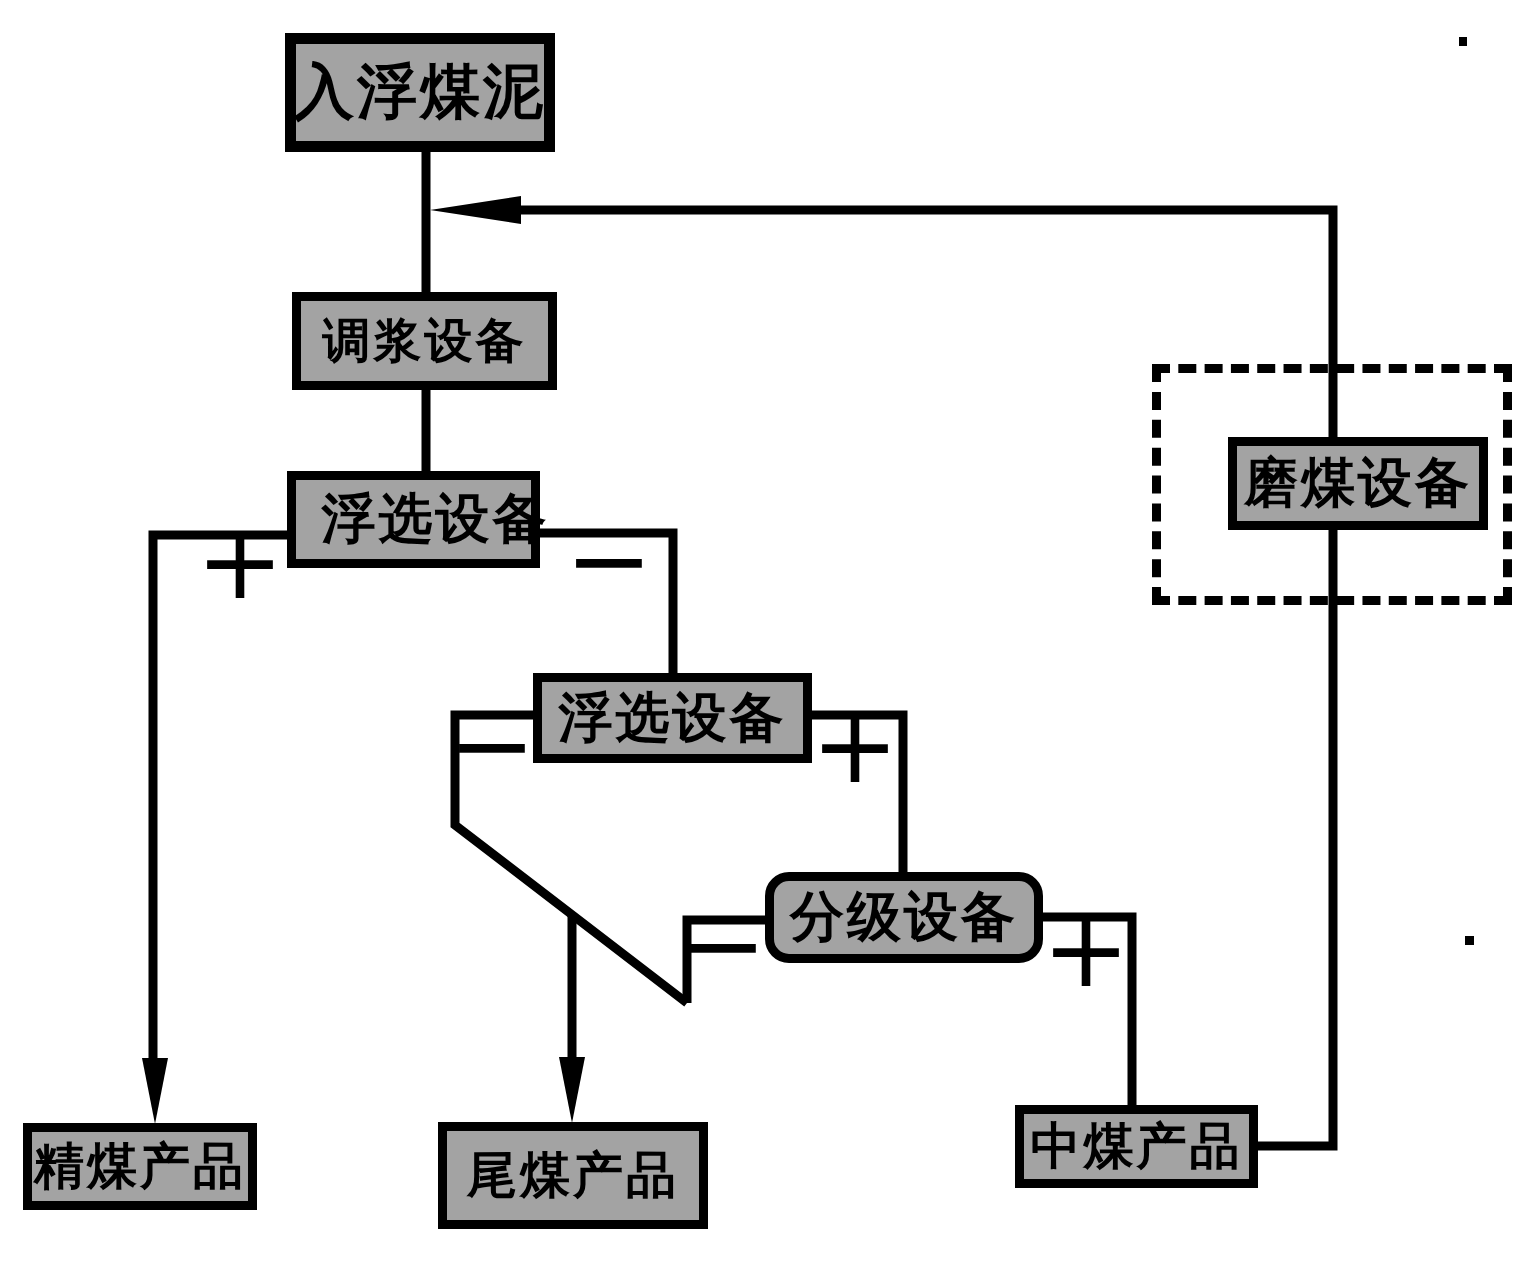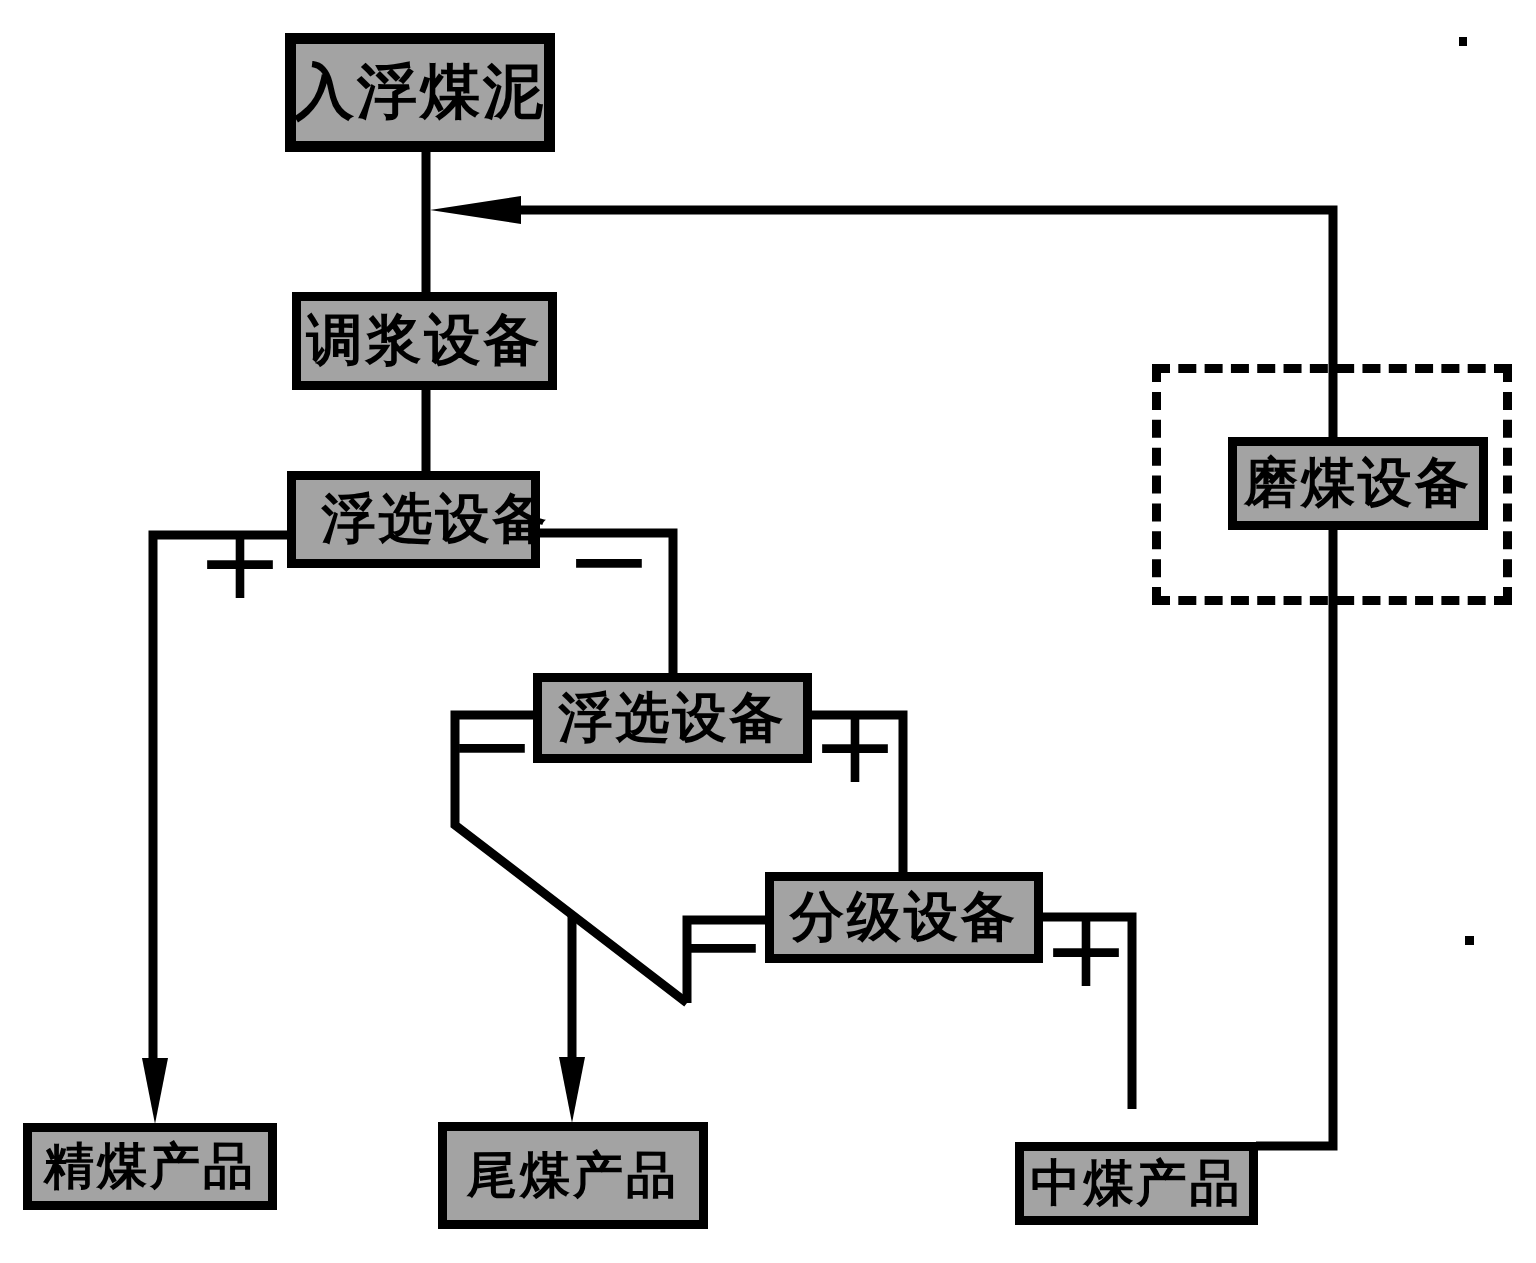--- a/index.html
+++ b/index.html
@@ -13,28 +13,28 @@
   .wires { position:absolute; left:0; top:0; z-index:0; }
   .node {
     position:absolute; box-sizing:border-box;
     border:9px solid #000000; background:#a3a3a3; color:#000000;
     display:flex; align-items:center; justify-content:center;
     font-weight:700; letter-spacing:3px; z-index:2;
     font-family:"DejaVu Sans", sans-serif;
     white-space:nowrap;
   }
   #node-feed          { left:285px;  top:33px;   width:270px; height:119px; border-width:11px; font-size:60px; }
-  #node-conditioning  { left:292px;  top:292px;  width:265px; height:98px;  font-size:56px; }
+  #node-conditioning  { left:292px;  top:292px;  width:265px; height:98px;  font-size:48px; }
   #node-flotation     { left:287px;  top:471px;  width:253px; height:97px;  font-size:54px;padding-left:44px; }
   #node-thickening    { left:533px;  top:673px;  width:279px; height:90px;  font-size:54px; }
-  #node-classification{ left:765px;  top:872px;  width:278px; height:91px;  font-size:54px; }
+  #node-classification{ left:765px;  top:872px;  width:278px; height:91px;  font-size:54px;border-radius:24px; }
   #node-grinding      { left:1208px; top:437px;  width:260px; height:93px;  font-size:54px;margin-left:20px; }
-  #node-clean         { left:23px;   top:1123px; width:254px; height:87px;  font-size:50px; }
+  #node-clean         { left:23px;   top:1123px; width:234px; height:87px;  font-size:50px; }
   #node-tailings      { left:438px;  top:1122px; width:270px; height:107px;  font-size:50px; }
-  #node-middling      { left:1015px; top:1105px; width:243px; height:83px;  font-size:50px;margin-top:37px; }
+  #node-middling      { left:1015px; top:1105px; width:243px; height:83px;  font-size:50px; }
   #dashed-box {
     position:absolute; box-sizing:border-box;
     left:1152px; top:364px; width:360px; height:241px;
     border:9px dashed #000000; background:transparent; z-index:1;
   }
   .sign {
     position:absolute; z-index:2; color:#000000;
     font-size:105px; font-weight:400; line-height:1;
     transform:translate(-50%,-50%);
     font-family:"DejaVu Sans", sans-serif;

